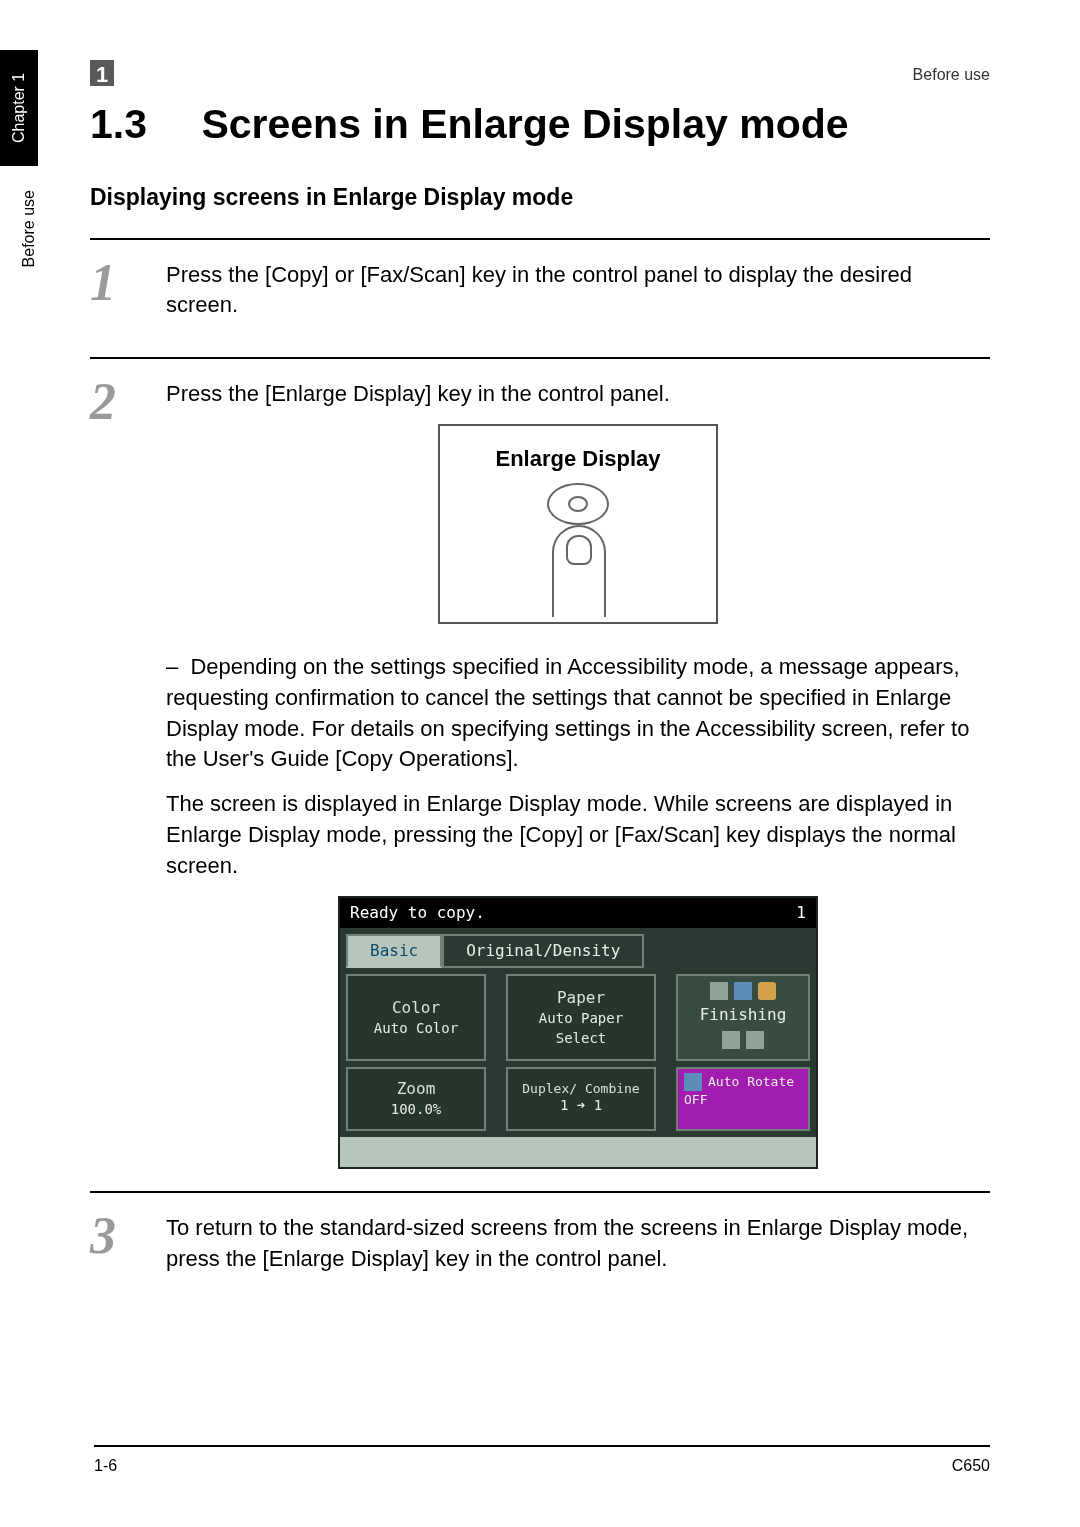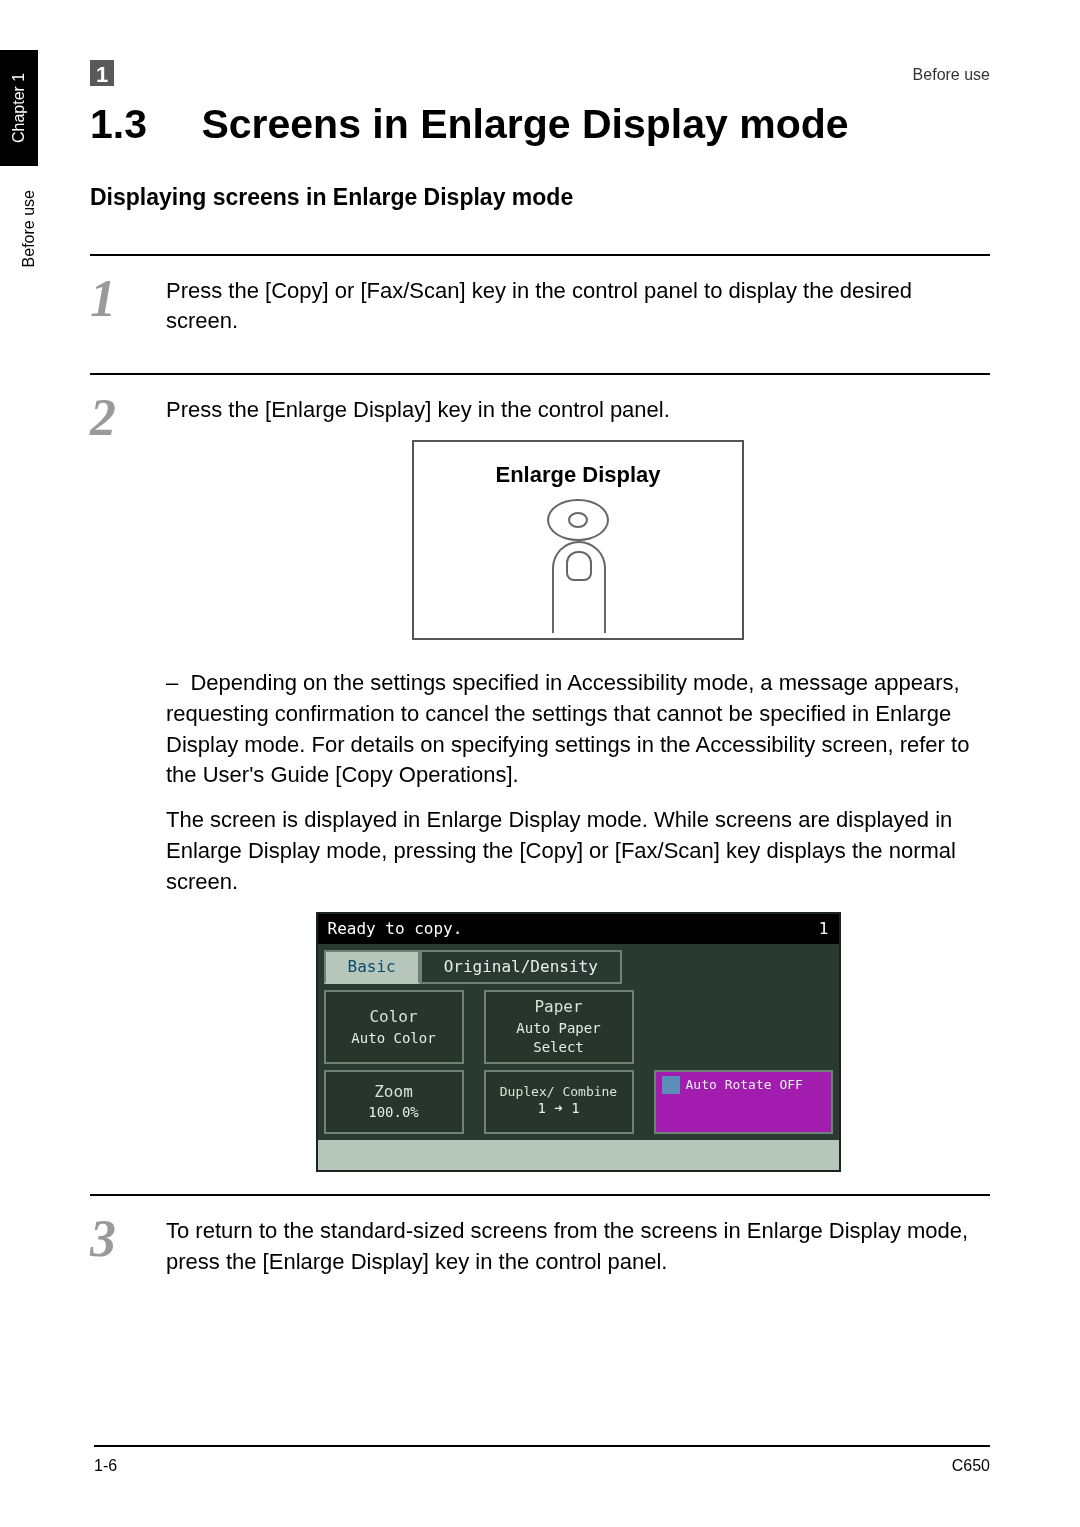--- a/index.html
+++ b/index.html
@@ -66,21 +66,21 @@
   }
   h1.section-title {
     font-size: 41px;
     font-weight: bold;
     margin: 10px 0 28px 0;
   }
   .sec-no { display: inline-block; min-width: 100px; }
   h2.subtitle {
     font-size: 23px;
     font-weight: bold;
-    margin: 0 0 40px 0;
+    margin: 0 0 24px 0;
   }
   .step-block {
     border-top: 2px solid #000;
     padding-top: 20px;
     margin-top: 22px;
     display: grid;
     grid-template-columns: 60px 1fr;
     column-gap: 16px;
   }
   .step-block.first { margin-top: 8px; }
@@ -91,21 +91,21 @@
     font-size: 52px;
     line-height: 0.9;
     color: #9a9a9a;
   }
   .step-body { }
   .step-body p { margin: 0 0 14px 0; }
   .dash-note { margin: 0 0 14px 0; }
 
   
   .key-figure {
-    width: 332px;
+    width: 280px;
     height: 200px;
     border: 2px solid #555;
     margin: 14px auto 28px auto;
     box-sizing: border-box;
     display: flex;
     flex-direction: column;
     align-items: center;
     padding: 18px 10px 10px 10px;
   }
   .key-figure .kf-title {
@@ -140,21 +140,21 @@
   .kf-nail {
     position: absolute;
     top: 20px; left: 38px;
     width: 22px; height: 26px;
     border: 2px solid #666;
     border-radius: 12px 12px 8px 8px;
   }
 
   
   .lcd {
-    width: 525px;
+    width: 480px;
     margin: 3px auto 0 auto;
     background: #2a3a32;
     border: 2px solid #1b241f;
     box-sizing: border-box;
     font-family: "Lucida Console", Monaco, monospace;
     font-size: 16px;
     color: #e7efe9;
     padding: 6px;
   }
   .lcd .statusbar {
@@ -283,20 +283,32 @@
         </div>
         <div class="panel-row">
           <div class="cell">
             <span class="cell-title">Color</span>
             <span class="cell-value">Auto Color</span>
           </div>
           <div class="cell">
             <span class="cell-title">Paper</span>
             <span class="cell-value">Auto Paper Select</span>
           </div>
+          <div class="right-cell">
+            <div class="icons-row">
+              <span class="micon"></span>
+              <span class="micon blue"></span>
+              <span class="micon orange"></span>
+            </div>
+            <span>Finishing</span>
+            <div class="icons-row" style="margin-top:4px;">
+              <span class="micon"></span>
+              <span class="micon"></span>
+            </div>
+          </div>
         </div>
         <div class="panel-row">
           <div class="cell">
             <span class="cell-title">Zoom</span>
             <span class="cell-value">100.0%</span>
           </div>
           <div class="cell">
             <span class="cell-title" style="font-size:13px; line-height:1.1;">Duplex/ Combine</span>
             <span class="cell-value">1 ➜ 1</span>
           </div>

